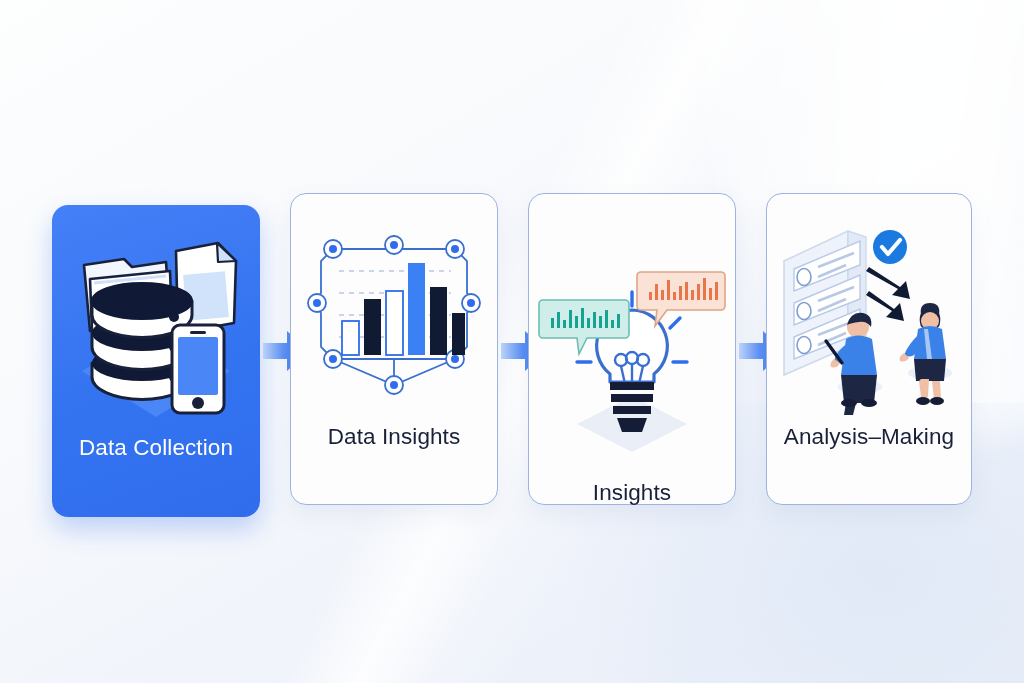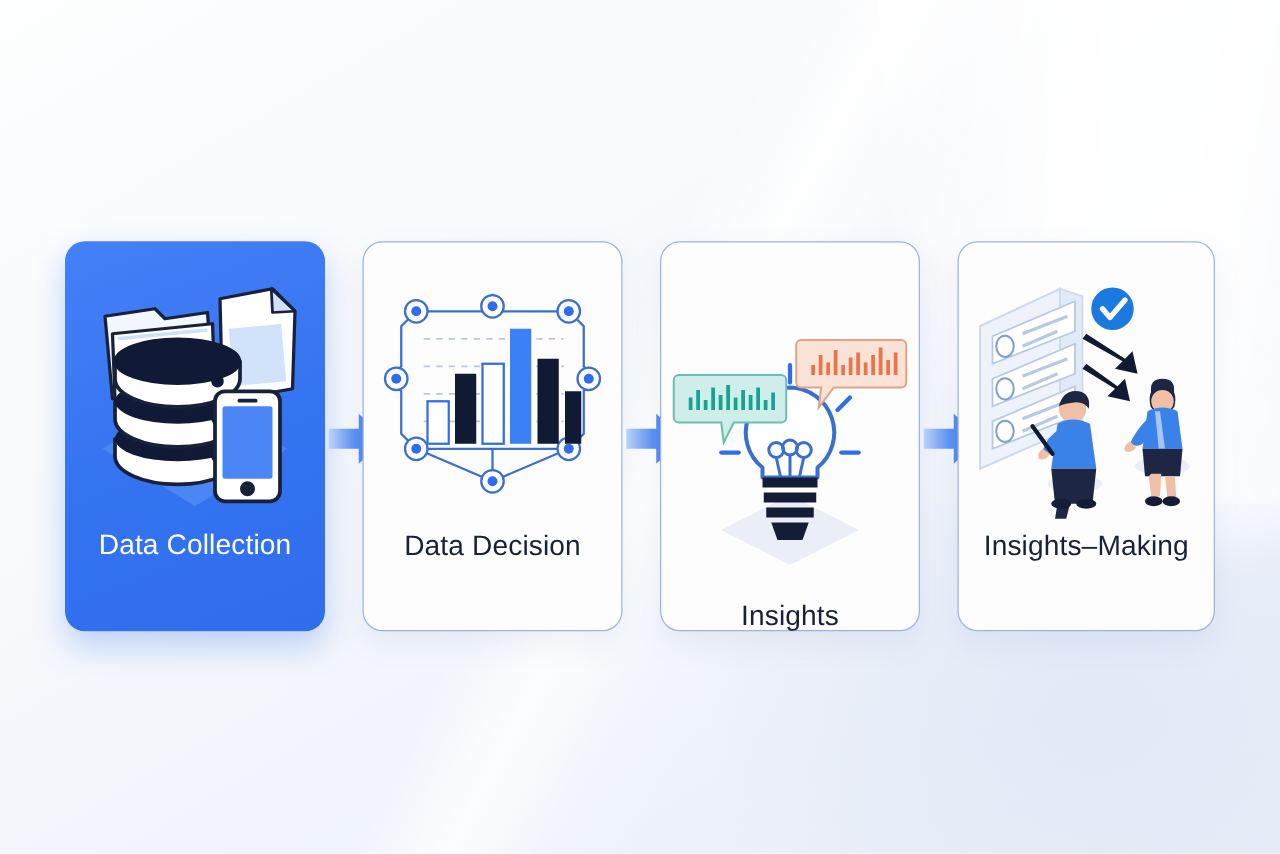--- a/index.html
+++ b/index.html
@@ -73,21 +73,21 @@
     flex-direction: column;
     align-items: center;
     justify-content: flex-start;
     box-shadow: 0 10px 22px rgba(120,140,175,0.10);
   }
   .card.primary {
     background: linear-gradient(160deg, #4480f7 0%, #3473f0 55%, #2f6ded 100%);
     border: none;
     box-shadow: 0 12px 26px rgba(47,109,237,0.28);
   }
-  .card:nth-of-type(1) { left: 0px; }
+  .card:nth-of-type(1) { left: 0px; margin-top: 12px; }
 
   .card-art {
     position: relative;
     width: 100%;
     height: 232px;
     display: flex;
     align-items: center;
     justify-content: center;
   }
   .card-label {
@@ -225,21 +225,21 @@
           <g>
             <rect x="33" y="96" width="17" height="34" fill="#ffffff" stroke="#2f6ded" stroke-width="1.8"></rect>
             <rect x="55" y="74" width="17" height="56" fill="#101a33"></rect>
             <rect x="77" y="66" width="17" height="64" fill="#ffffff" stroke="#2f6ded" stroke-width="1.8"></rect>
             <rect x="99" y="38" width="17" height="92" fill="#3b80f5"></rect>
             <rect x="121" y="62" width="17" height="68" fill="#101a33"></rect>
             <rect x="143" y="88" width="13" height="42" fill="#101a33"></rect>
           </g>
         </svg>
       </div>
-      <div class="card-label">Data Decision</div>
+      <div class="card-label">Data Insights</div>
     </div>
 
     <div class="arrow" style="left:446px;">
       <svg width="52" height="52" viewBox="0 0 52 52">
         <path d="M3 18 H27 V6 L49 26 L27 46 V34 H3 Z" fill="url(#ag1)"></path>
       </svg>
     </div>
 
     <div class="card" style="left:476px;justify-content:flex-end;">
       <div class="card-art">
@@ -386,17 +386,17 @@
             <path d="M72 188 l-2 12 h9 l3 -12 Z" fill="#1d2643"></path>
             <ellipse cx="75" cy="188" rx="8" ry="4" fill="#151d36"></ellipse>
             <ellipse cx="95" cy="188" rx="8" ry="4" fill="#151d36"></ellipse>
 
             <path d="M74 128 q-12 8 -14 18 q6 5 11 -1 q4 -8 6 -13 Z" fill="#3b82e8"></path>
             <path d="M60 144 q-5 4 -3 8 q6 2 9 -4 Z" fill="#f0c0a6"></path>
             <path d="M52 126 L68 148" stroke="#101a33" stroke-width="3.4" stroke-linecap="round"></path>
           </g>
         </svg>
       </div>
-      <div class="card-label">Insights–Making</div>
+      <div class="card-label">Analysis–Making</div>
     </div>
 
   </div>
 </div>
 
 </body></html>

